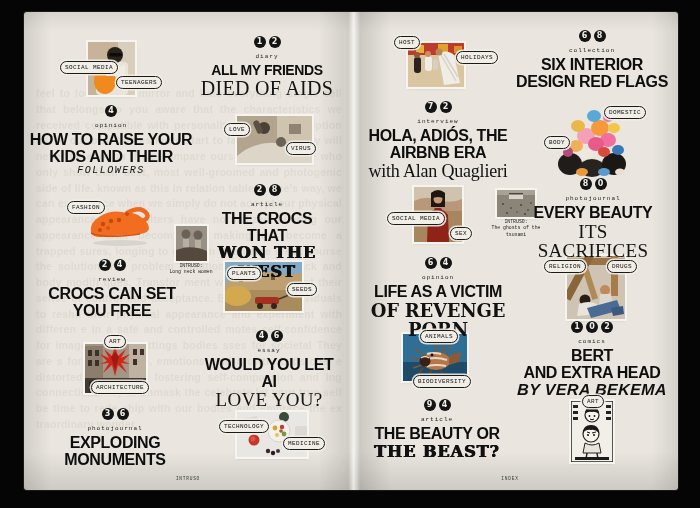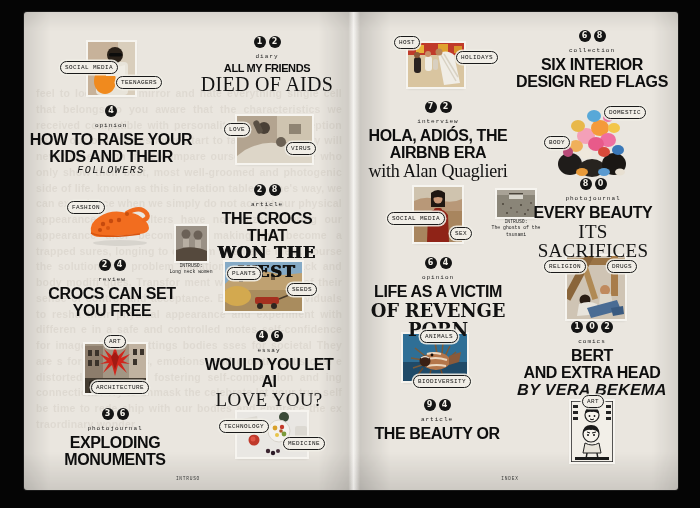--- a/index.html
+++ b/index.html
@@ -14,21 +14,21 @@
         rgba(0,0,0,0) 56%, rgba(0,0,0,0) 96%, rgba(0,0,0,.09) 100%),
       linear-gradient(180deg, rgba(0,0,0,.07) 0%, rgba(0,0,0,0) 4%, rgba(0,0,0,0) 92%, rgba(0,0,0,.12) 100%);}
   .showthrough{position:absolute;color:#6b5c49;opacity:.085;font-weight:bold;font-size:10.5px;
          line-height:1.5;text-align:justify;letter-spacing:.2px;overflow:hidden;pointer-events:none;}
   .entry{position:absolute;text-align:center;color:#111;z-index:2;}
   .pages{display:flex;justify-content:center;gap:3px;margin-bottom:5px;}
   .pg{width:12px;height:12px;border-radius:50%;background:#141414;color:#f2efe8;font-weight:bold;
       font-size:8px;line-height:12px;text-align:center;font-family:"DejaVu Sans",sans-serif;}
   .cat{font-family:"Liberation Mono",monospace;font-size:6px;letter-spacing:1px;margin-bottom:3px;color:#222;}
   .t-sans{font-weight:bold;font-size:16px;line-height:1.04;letter-spacing:-.4px;color:#0e0e0e;}
-  .s17{font-size:11px;}
+  .s17{font-size:14px;}
   .t-serif{font-family:"Liberation Serif",serif;font-weight:400;font-size:19px;line-height:1.02;letter-spacing:.3px;color:#131313;}
   .s20{font-size:20px;}
   .t-serif-bold{font-family:"DejaVu Serif",serif;font-weight:bold;font-size:18px;line-height:1.08;letter-spacing:-.2px;}
   .t-bl{font-family:"DejaVu Serif",serif;font-weight:bold;font-size:16px;line-height:1.15;letter-spacing:1px;
         text-shadow:.6px 0 #111,-.3px 0 #111;}
   .t-type-italic{font-family:"Liberation Mono",monospace;font-style:italic;font-size:10px;letter-spacing:1.5px;font-weight:400;}
   .t-serif-elegant{font-family:"Liberation Serif",serif;font-size:18px;letter-spacing:-.2px;font-weight:400;}
   .t-marker{font-weight:bold;font-style:italic;font-size:16px;letter-spacing:.4px;transform:skewX(-2deg);}
   .tag{position:absolute;font-family:"Liberation Mono",monospace;font-size:6px;letter-spacing:.4px;color:#111;
        background:#f1eee7;border:1px solid #1a1a1a;border-radius:8px;padding:2px 4px;white-space:nowrap;z-index:6;
@@ -404,20 +404,21 @@
   <span class="tag" style="left:420px;top:330px;">ANIMALS</span>
   <span class="tag" style="left:413px;top:375px;">BIODIVERSITY</span>
 
   <div class="entry" style="left:368px;top:399px;width:138px;">
     <div class="pages">
       <span class="pg">9</span>
       <span class="pg">4</span>
     </div>
     <div class="cat">article</div>
     <div class="t-sans">THE BEAUTY OR</div>
+    <div class="t-bl">THE BEAST?</div>
   </div>
 
   <div class="ph" style="left:571px;top:401px;width:42px;height:61px;">
     <svg viewBox="0 0 42 61" width="42" height="61">
       <rect width="42" height="61" fill="#f2efe8" stroke="#222" stroke-width="1.5"></rect>
       <rect x="2" y="4" width="5" height="3" fill="#222"></rect>
         <rect x="2" y="10" width="5" height="3" fill="#222"></rect>
       <rect x="2" y="16" width="5" height="3" fill="#222"></rect>
         <rect x="35" y="4" width="5" height="3" fill="#222"></rect>
       <rect x="35" y="10" width="5" height="3" fill="#222"></rect>

